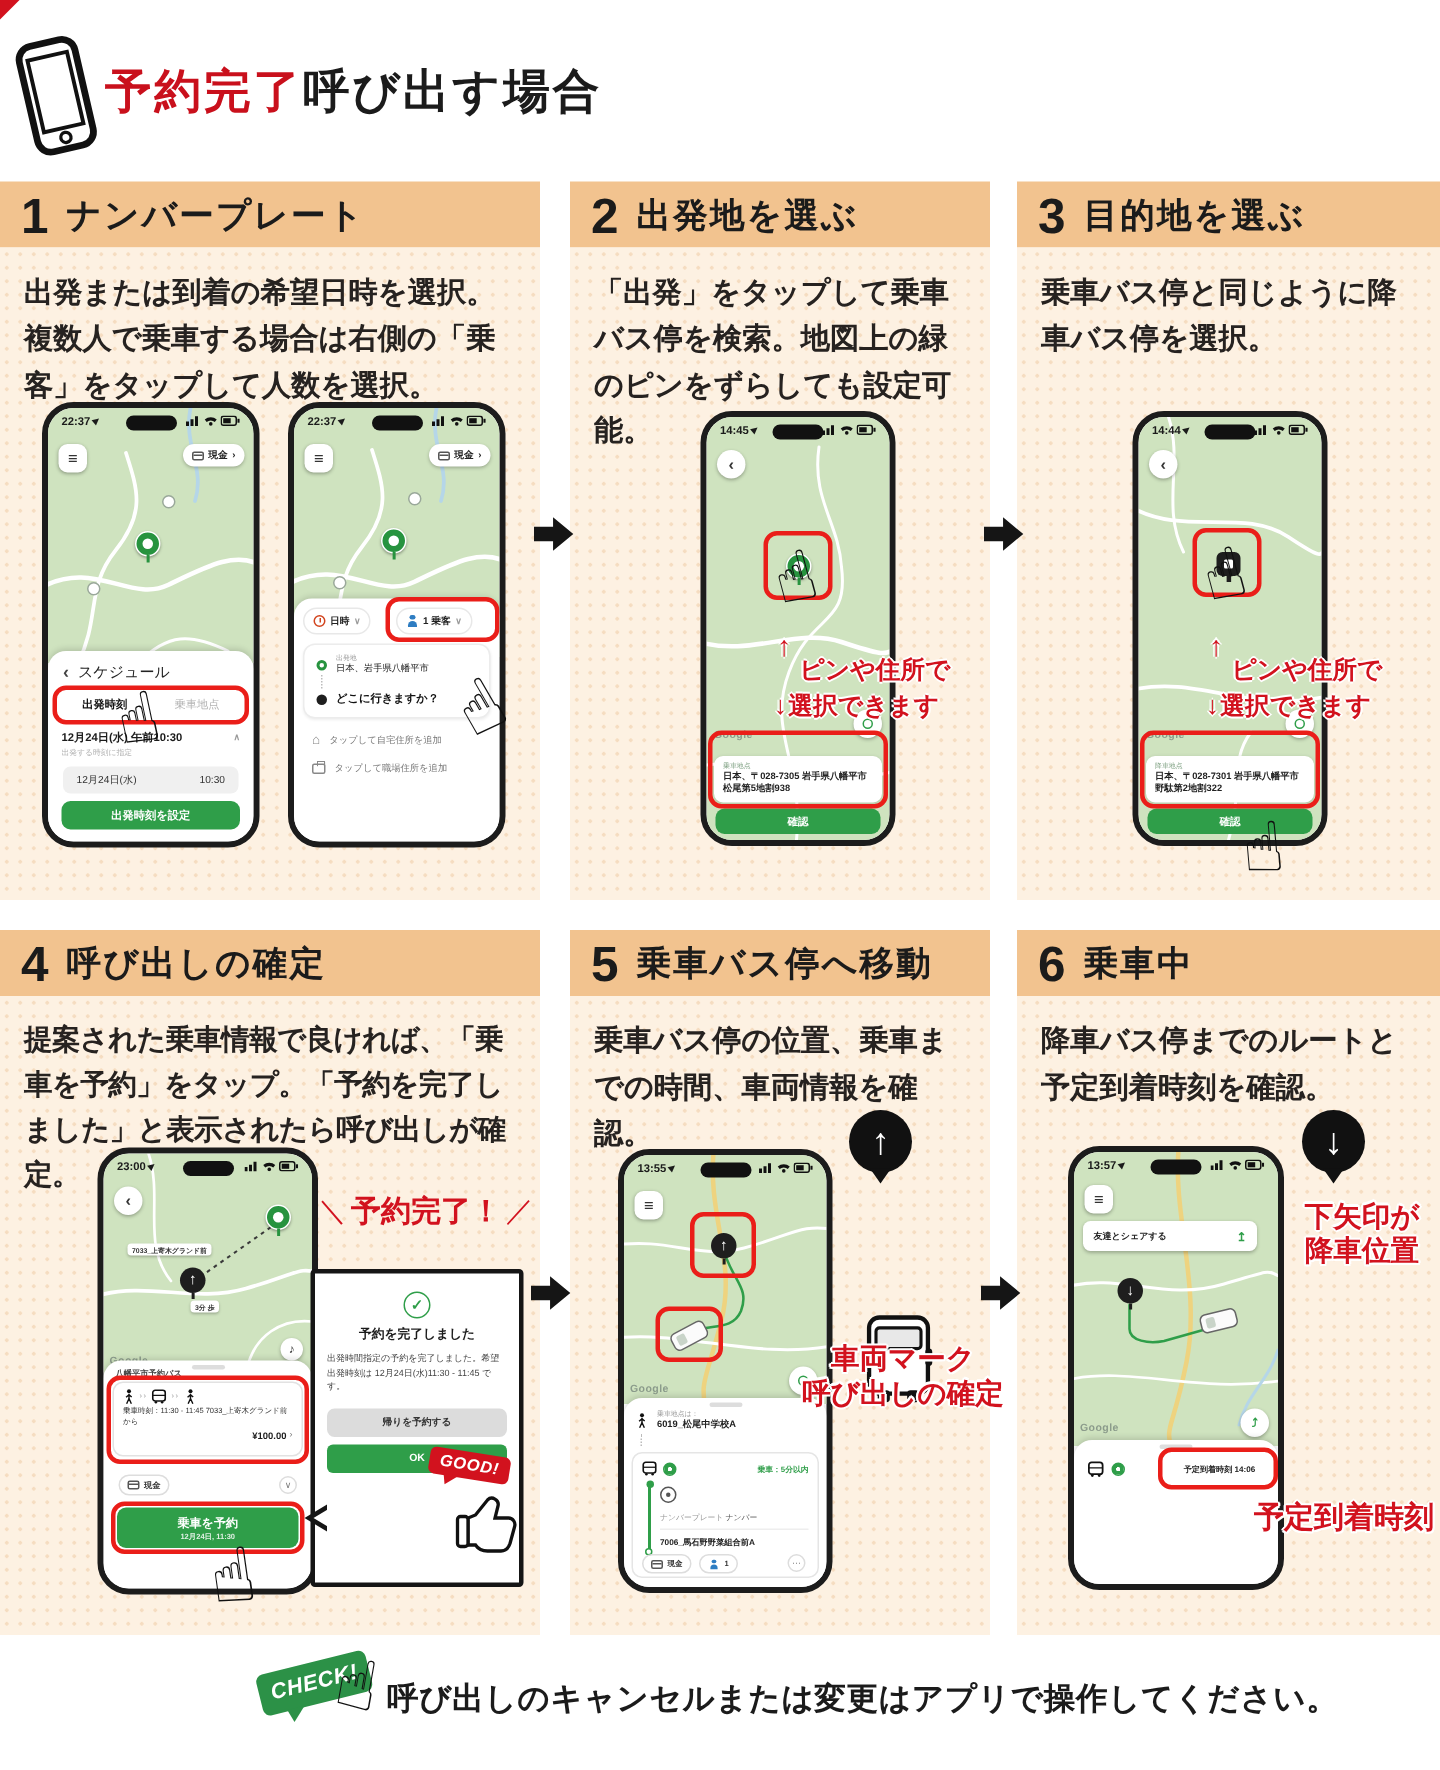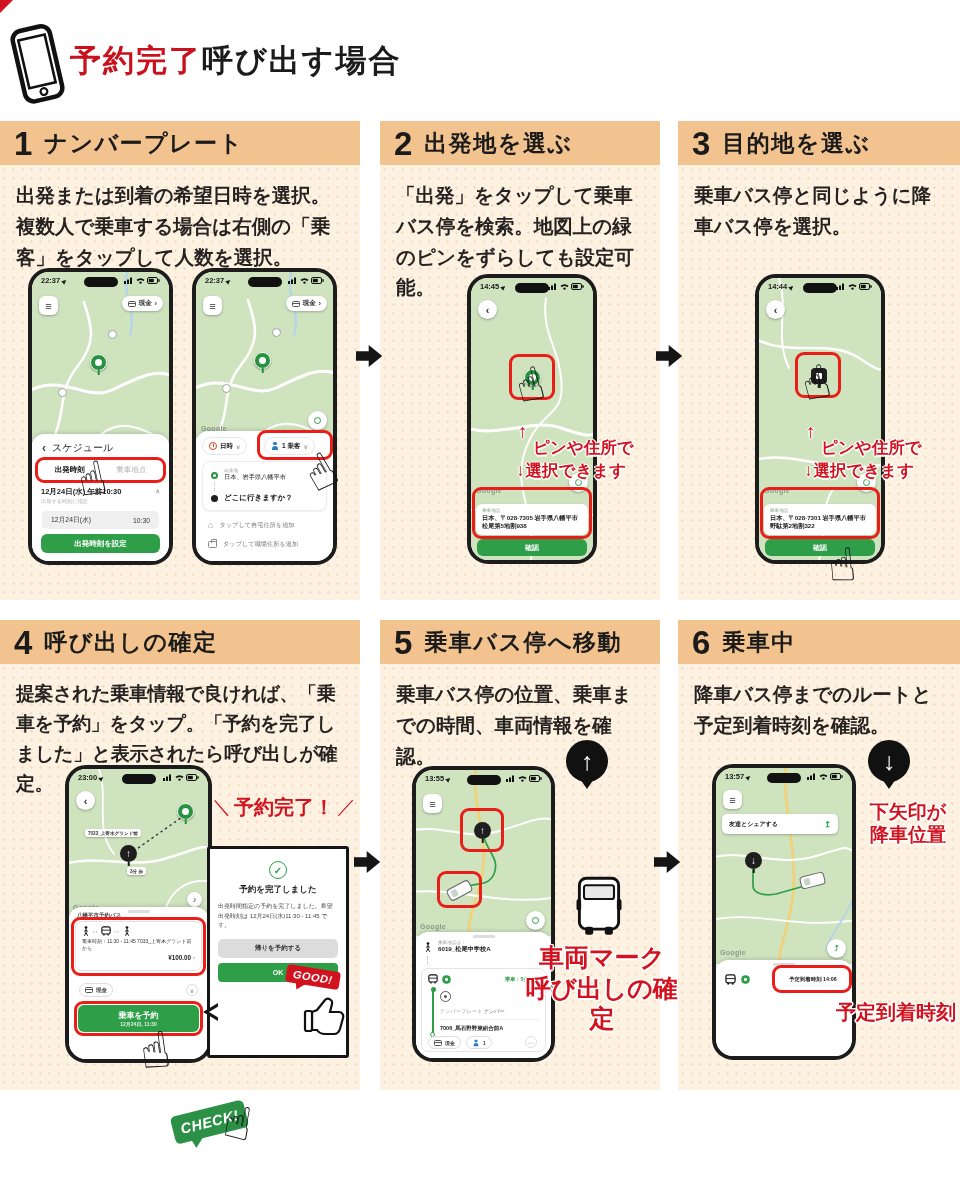--- a/index.html
+++ b/index.html
@@ -353,21 +353,21 @@
       <div class="chip-cash" style="right:6px;top:24px">
         <span class="cardic"></span>
         <span>現金</span>
         <span>›</span>
       </div>
       <span class="gwm" style="left:5px;bottom:6px">Google</span>
       <div class="mini-btn round" style="right:6px;bottom:8px">
           <span class="locdot"></span>
         </div>
     </div>
-    <div class="sheet" style="height:130px">
+    <div class="sheet" style="height:162px">
       <div class="chip" style="left:6px;top:6px">
         <span class="clockic"></span>
         <span>日時</span>
         <span class="caret">∨</span>
       </div>
       <div class="chip" style="left:68px;top:6px">
         <span class="personic"></span>
         <span>1 乗客</span>
         <span class="caret">∨</span>
       </div>
@@ -728,21 +728,21 @@
   <div style="position:absolute;left:575px;top:876px;z-index:5">
     <svg width="48" height="60" viewBox="0 0 40 52">
       <rect x="3" y="2" width="34" height="44" rx="6" fill="#fff" stroke="#111" stroke-width="2.5"></rect>
       <rect x="7" y="8" width="26" height="12" rx="2" fill="#e8e8e8" stroke="#111" stroke-width="1.8"></rect>
       <rect x="0.5" y="20" width="4" height="10" rx="2" fill="#111"></rect>
       <rect x="35.5" y="20" width="4" height="10" rx="2" fill="#111"></rect>
       <rect x="8" y="44" width="7" height="7" rx="2" fill="#111"></rect>
       <rect x="25" y="44" width="7" height="7" rx="2" fill="#111"></rect>
     </svg>
   </div>
-  <div class="rnote" style="left:524px;top:942px;width:156px;font-size:25px">
+  <div class="rnote" style="left:524px;top:895px;width:156px;font-size:19px">
     <span>車両マーク</span><br><span>呼び出しの確定</span>
   </div>
 
   <div class="phone" style="left:712px;top:764px;width:144px;height:296px">
     <div class="map" style="height:196px">
       <svg class="roads" width="136" height="196">
         <path class="road-y" d="M70 -5 C65 40 85 90 75 140 S60 180 66 202" stroke-width="3"></path>
         <path class="road" d="M-5 90 C30 80 60 100 100 88 S125 80 141 84" stroke-width="2"></path>
         <path class="road" d="M-5 152 C40 142 80 162 141 152" stroke-width="1.8"></path>
         <path class="river" d="M110 182 C115 162 130 152 136 132" stroke-width="2"></path>
@@ -819,13 +819,14 @@
   </div>
 
   <span class="hand" style="left:78px;top:456px;font-size:46px;transform:rotate(-12deg)">☝</span>
   <span class="hand" style="left:306px;top:448px;font-size:48px;transform:rotate(-30deg)">☝</span>
   <span class="hand" style="left:516px;top:362px;font-size:46px;transform:rotate(-15deg)">☝</span>
   <span class="hand" style="left:802px;top:360px;font-size:46px;transform:rotate(-15deg)">☝</span>
   <span class="hand" style="left:828px;top:542px;font-size:46px;transform:rotate(-5deg)">☝</span>
 
   <div class="check-badge" style="left:172px;top:1108px">CHECK!</div>
   <span class="hand" style="left:224px;top:1100px;font-size:46px;transform:rotate(10deg)">☝</span>
+  <div class="footer-text" style="left:258px;top:1118px">呼び出しのキャンセルまたは変更はアプリで操作してください。</div>
 </div>
 
 </body></html>

